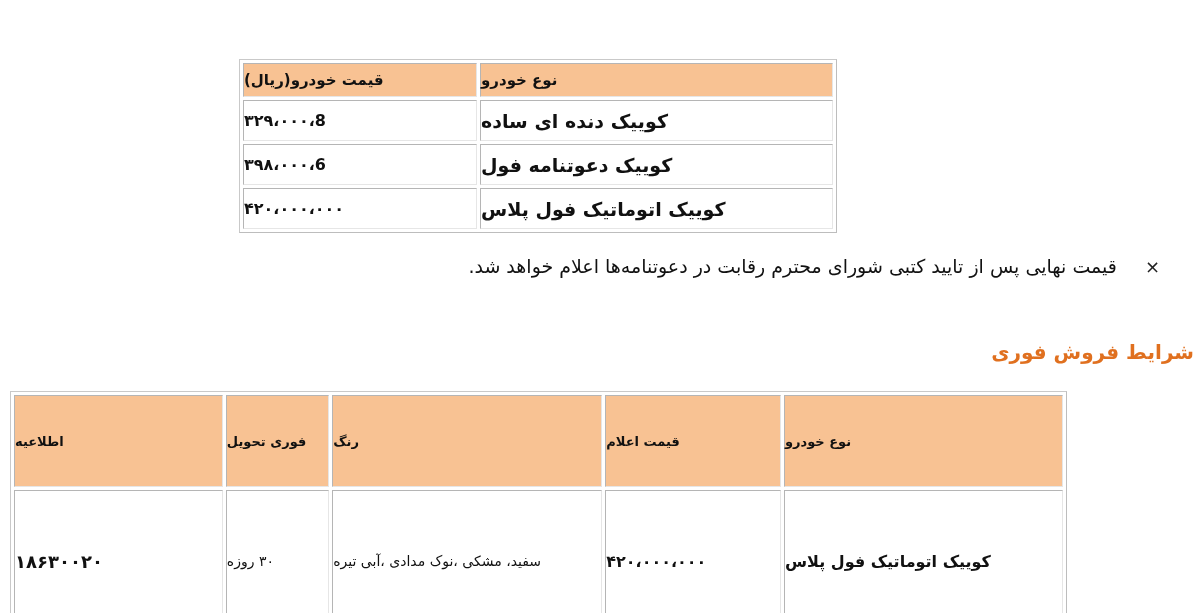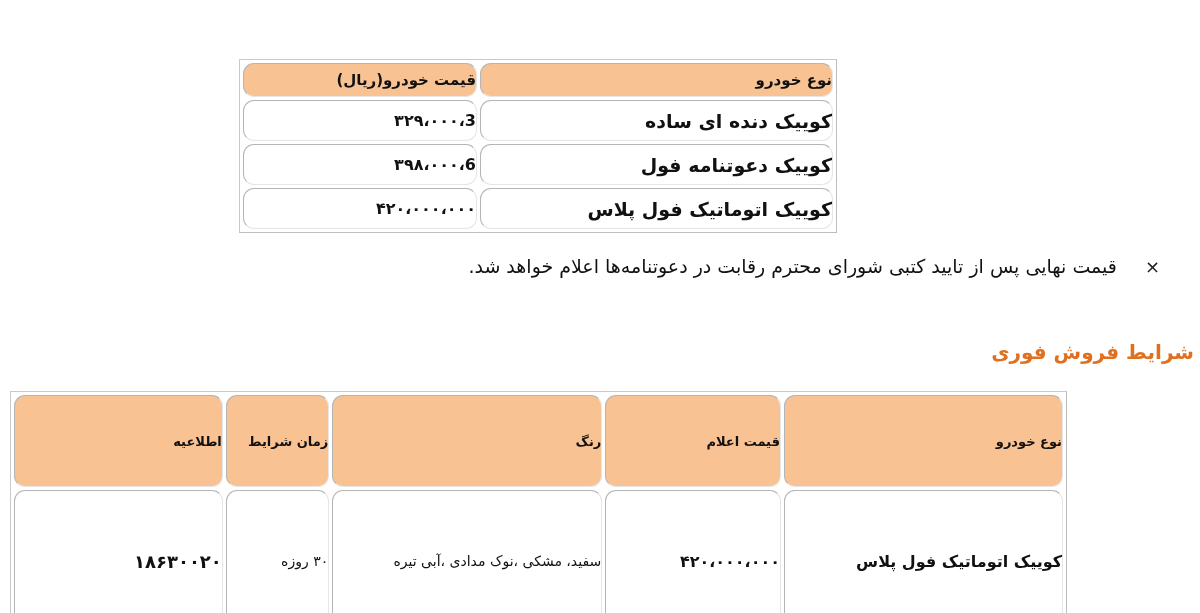--- a/index.html
+++ b/index.html
@@ -1,19 +1,19 @@
 <!DOCTYPE html>
 <html><head>
   <meta charset="utf-8">
   <style>
     html, body { margin: 0; padding: 0; background: #ffffff; }
     body { width: 1200px; height: 613px; position: relative; overflow: hidden; font-family: "DejaVu Sans", sans-serif; color: #111; }
 
     .tbl { position: absolute; border-collapse: separate; border-spacing: 3px; border: 1px solid #c9c9c9; border-right-color:#bdbdbd; border-bottom-color:#bdbdbd; background: #fff; direction: rtl; }
-    .tbl td, .tbl th { border-top: 1px solid #b5b5b5; border-right: 1px solid #e6e6e6; border-left: 1px solid #b5b5b5; border-bottom: 1px solid #e6e6e6; text-align: right; padding: 0; border-radius: 11px; }
+    .tbl td, .tbl th { border-top: 1px solid #b5b5b5; border-right: 1px solid #e6e6e6; border-left: 1px solid #b5b5b5; border-bottom: 1px solid #e6e6e6; text-align: left; padding: 0; }
     .tbl th { background: #f8c293; font-weight: bold; }
 
     #price-table { left: 239px; top: 59px; width: 598px; }
     #price-table th { height: 32px; font-size: 15px; }
     #price-table td { height: 39px; font-size: 19px; font-weight: bold; }
     #price-table .col-type { width: 351px; }
     #price-table .col-price { width: 232px; }
     #price-table td.price-cell { font-size: 16px; letter-spacing: 1px; }
 
     .note { position: absolute; right: 40px; top: 255px; direction: rtl; font-size: 19px; color: #111; display: flex; align-items: center; }
@@ -31,21 +31,21 @@
 <body>
 
 <table id="price-table" class="tbl">
   <tbody>
       <tr>
     <th class="col-type">نوع خودرو</th>
     <th class="col-price">قیمت خودرو(ریال)</th>
   </tr>
   <tr>
     <td>کوییک دنده ای ساده</td>
-    <td class="price-cell">۳۲۹،۰۰۰،3</td>
+    <td class="price-cell">۳۲۹،۰۰۰،8</td>
   </tr>
   <tr>
     <td>کوییک دعوتنامه فول</td>
     <td class="price-cell">۳۹۸،۰۰۰،6</td>
   </tr>
   <tr>
     <td>کوییک اتوماتیک فول پلاس</td>
     <td class="price-cell">۴۲۰،۰۰۰،۰۰۰</td>
   </tr>
 </tbody>
@@ -57,21 +57,21 @@
 </div>
 
 <div class="section-title">شرایط  فروش فوری</div>
 
 <table id="sale-table" class="tbl">
   <tbody>
       <tr>
     <th style="width:276px">نوع خودرو</th>
     <th style="width:173px">قیمت اعلام</th>
     <th style="width:267px">رنگ</th>
-    <th style="width:101px">زمان شرایط</th>
+    <th style="width:101px">فوری تحویل</th>
     <th style="width:206px">اطلاعیه</th>
   </tr>
   <tr>
     <td class="bold">کوییک اتوماتیک فول پلاس</td>
     <td class="bold">۴۲۰،۰۰۰،۰۰۰</td>
     <td>سفید، مشکی ،نوک مدادی ،آبی تیره</td>
     <td>۳۰ روزه</td>
     <td class="big">۱۸۶۳۰۰۲۰</td>
   </tr>
 </tbody>

